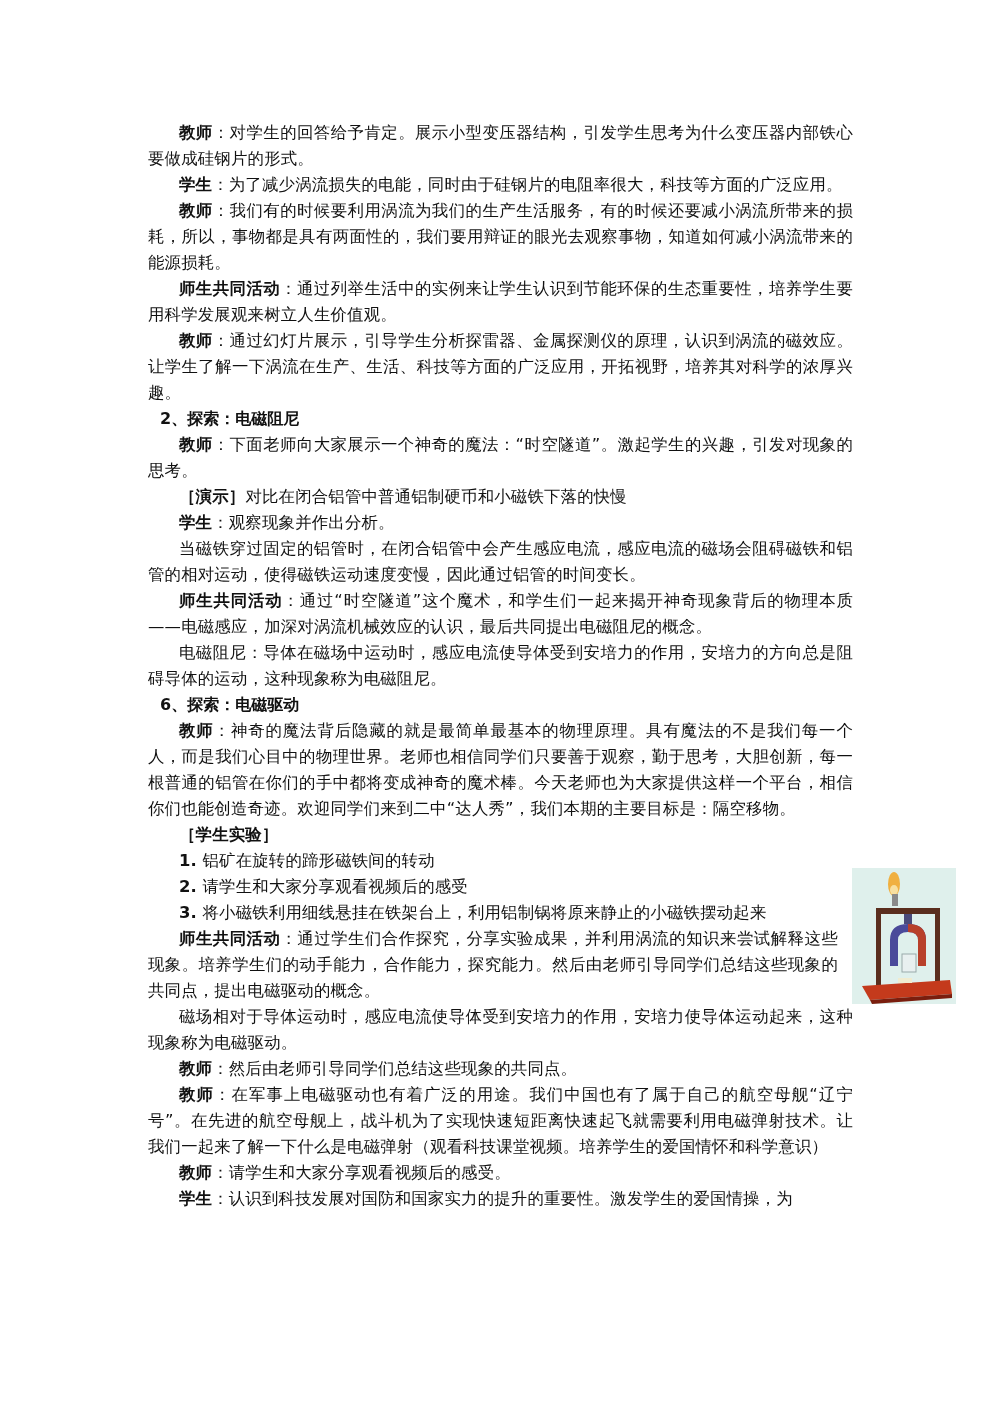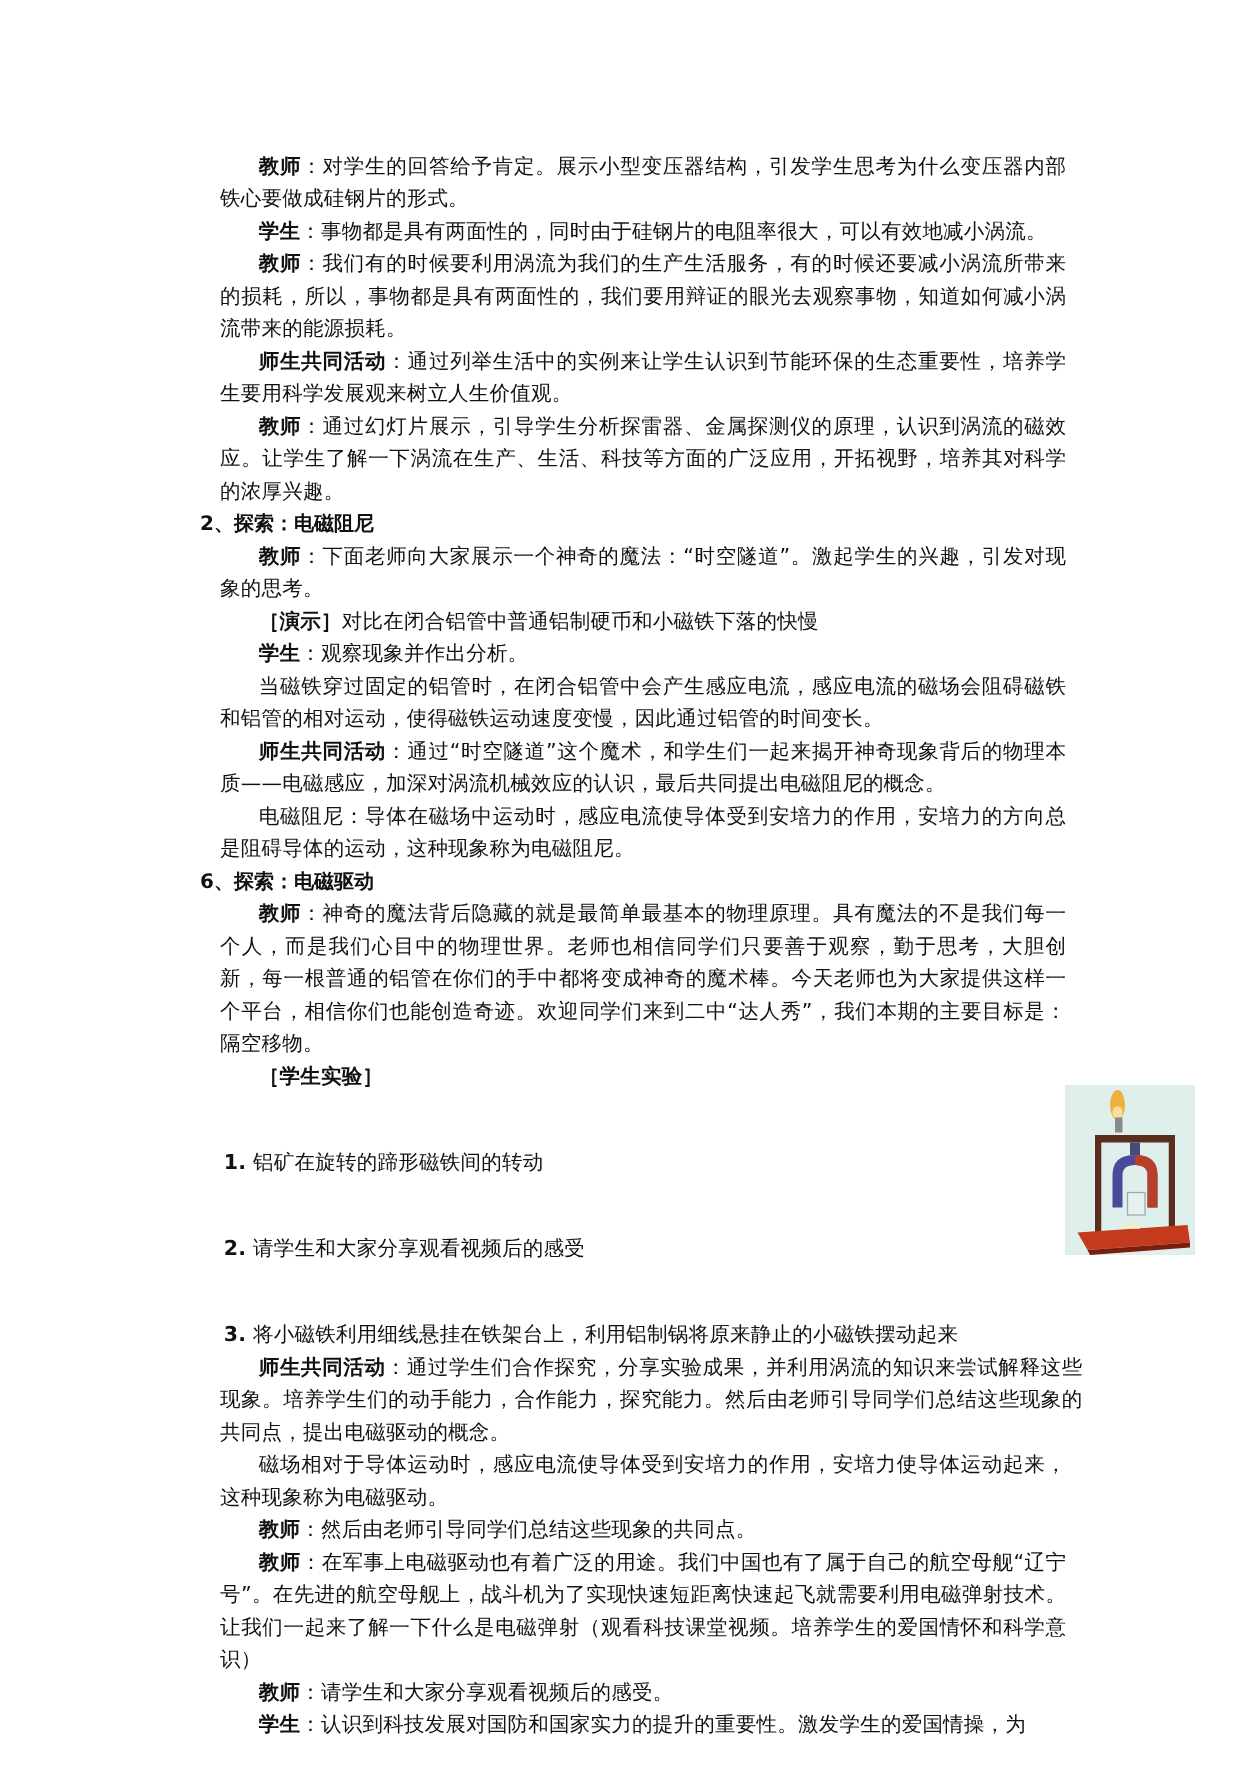--- a/index.html
+++ b/index.html
@@ -1,34 +1,34 @@
 <!DOCTYPE html>
 <html><head>
 <meta charset="utf-8">
 <style>
   html, body { margin: 0; padding: 0; background: #ffffff; }
   body { width: 1000px; height: 1414px; position: relative; overflow: hidden;
          font-family: "DejaVu Sans", "Liberation Sans", sans-serif; color: #111; }
   .page { position: absolute; left: 148px; top: 120px; width: 705px; }
   .p { font-size: 16.4px; line-height: 26px; margin: 0; text-align: justify; letter-spacing: 0.2px; }
-  .ind { text-indent: 31px; margin-left: 28px; }
+  .ind { text-indent: 31px; }
   .sec { font-size: 16px; line-height: 26px; margin: 0; font-weight: bold; padding-left: 12px; }
   .b { font-weight: bold; }
-  .item { padding-left: 31px; margin-top: 43px; }
+  .item { padding-left: 31px; }
   .narrow { width: 690px; }
   .figure { position: absolute; left: 852px; top: 868px; width: 104px; height: 136px;
             background: #dff0ec; overflow: hidden; }
 </style>
 </head>
 <body>
 
 <div class="page">
 
   <p class="p ind"><span class="b">教师</span><span>：</span><span>对学生的回答给予肯定。展示小型变压器结构，引发学生思考为什么变压器内部铁心要做成硅钢片的形式。</span></p>
-  <p class="p ind"><span class="b">学生</span><span>：</span><span>事物都是具有两面性的，同时由于硅钢片的电阻率很大，可以有效地减小涡流。</span></p>
+  <p class="p ind"><span class="b">学生</span><span>：</span><span>为了减少涡流损失的电能，同时由于硅钢片的电阻率很大，科技等方面的广泛应用。</span></p>
   <p class="p ind"><span class="b">教师</span><span>：</span><span>我们有的时候要利用涡流为我们的生产生活服务，有的时候还要减小涡流所带来的损耗，所以，事物都是具有两面性的，我们要用辩证的眼光去观察事物，知道如何减小涡流带来的能源损耗。</span></p>
   <p class="p ind"><span class="b">师生共同活动</span><span>：</span><span>通过列举生活中的实例来让学生认识到节能环保的生态重要性，培养学生要用科学发展观来树立人生价值观。</span></p>
   <p class="p ind"><span class="b">教师</span><span>：</span><span>通过幻灯片展示，引导学生分析探雷器、金属探测仪的原理，认识到涡流的磁效应。让学生了解一下涡流在生产、生活、科技等方面的广泛应用，开拓视野，培养其对科学的浓厚兴趣。</span></p>
 
   <p class="sec">2、探索：电磁阻尼</p>
   <p class="p ind"><span class="b">教师</span><span>：</span><span>下面老师向大家展示一个神奇的魔法：“时空隧道”。激起学生的兴趣，引发对现象的思考。</span></p>
   <p class="p ind"><span class="b">［演示］</span><span>对比在闭合铝管中普通铝制硬币和小磁铁下落的快慢</span></p>
   <p class="p ind"><span class="b">学生</span><span>：</span><span>观察现象并作出分析。</span></p>
   <p class="p ind"><span>当磁铁穿过固定的铝管时，在闭合铝管中会产生感应电流，感应电流的磁场会阻碍磁铁和铝管的相对运动，使得磁铁运动速度变慢，因此通过铝管的时间变长。</span></p>
   <p class="p ind"><span class="b">师生共同活动</span><span>：</span><span>通过“时空隧道”这个魔术，和学生们一起来揭开神奇现象背后的物理本质——电磁感应，加深对涡流机械效应的认识，最后共同提出电磁阻尼的概念。</span></p>

